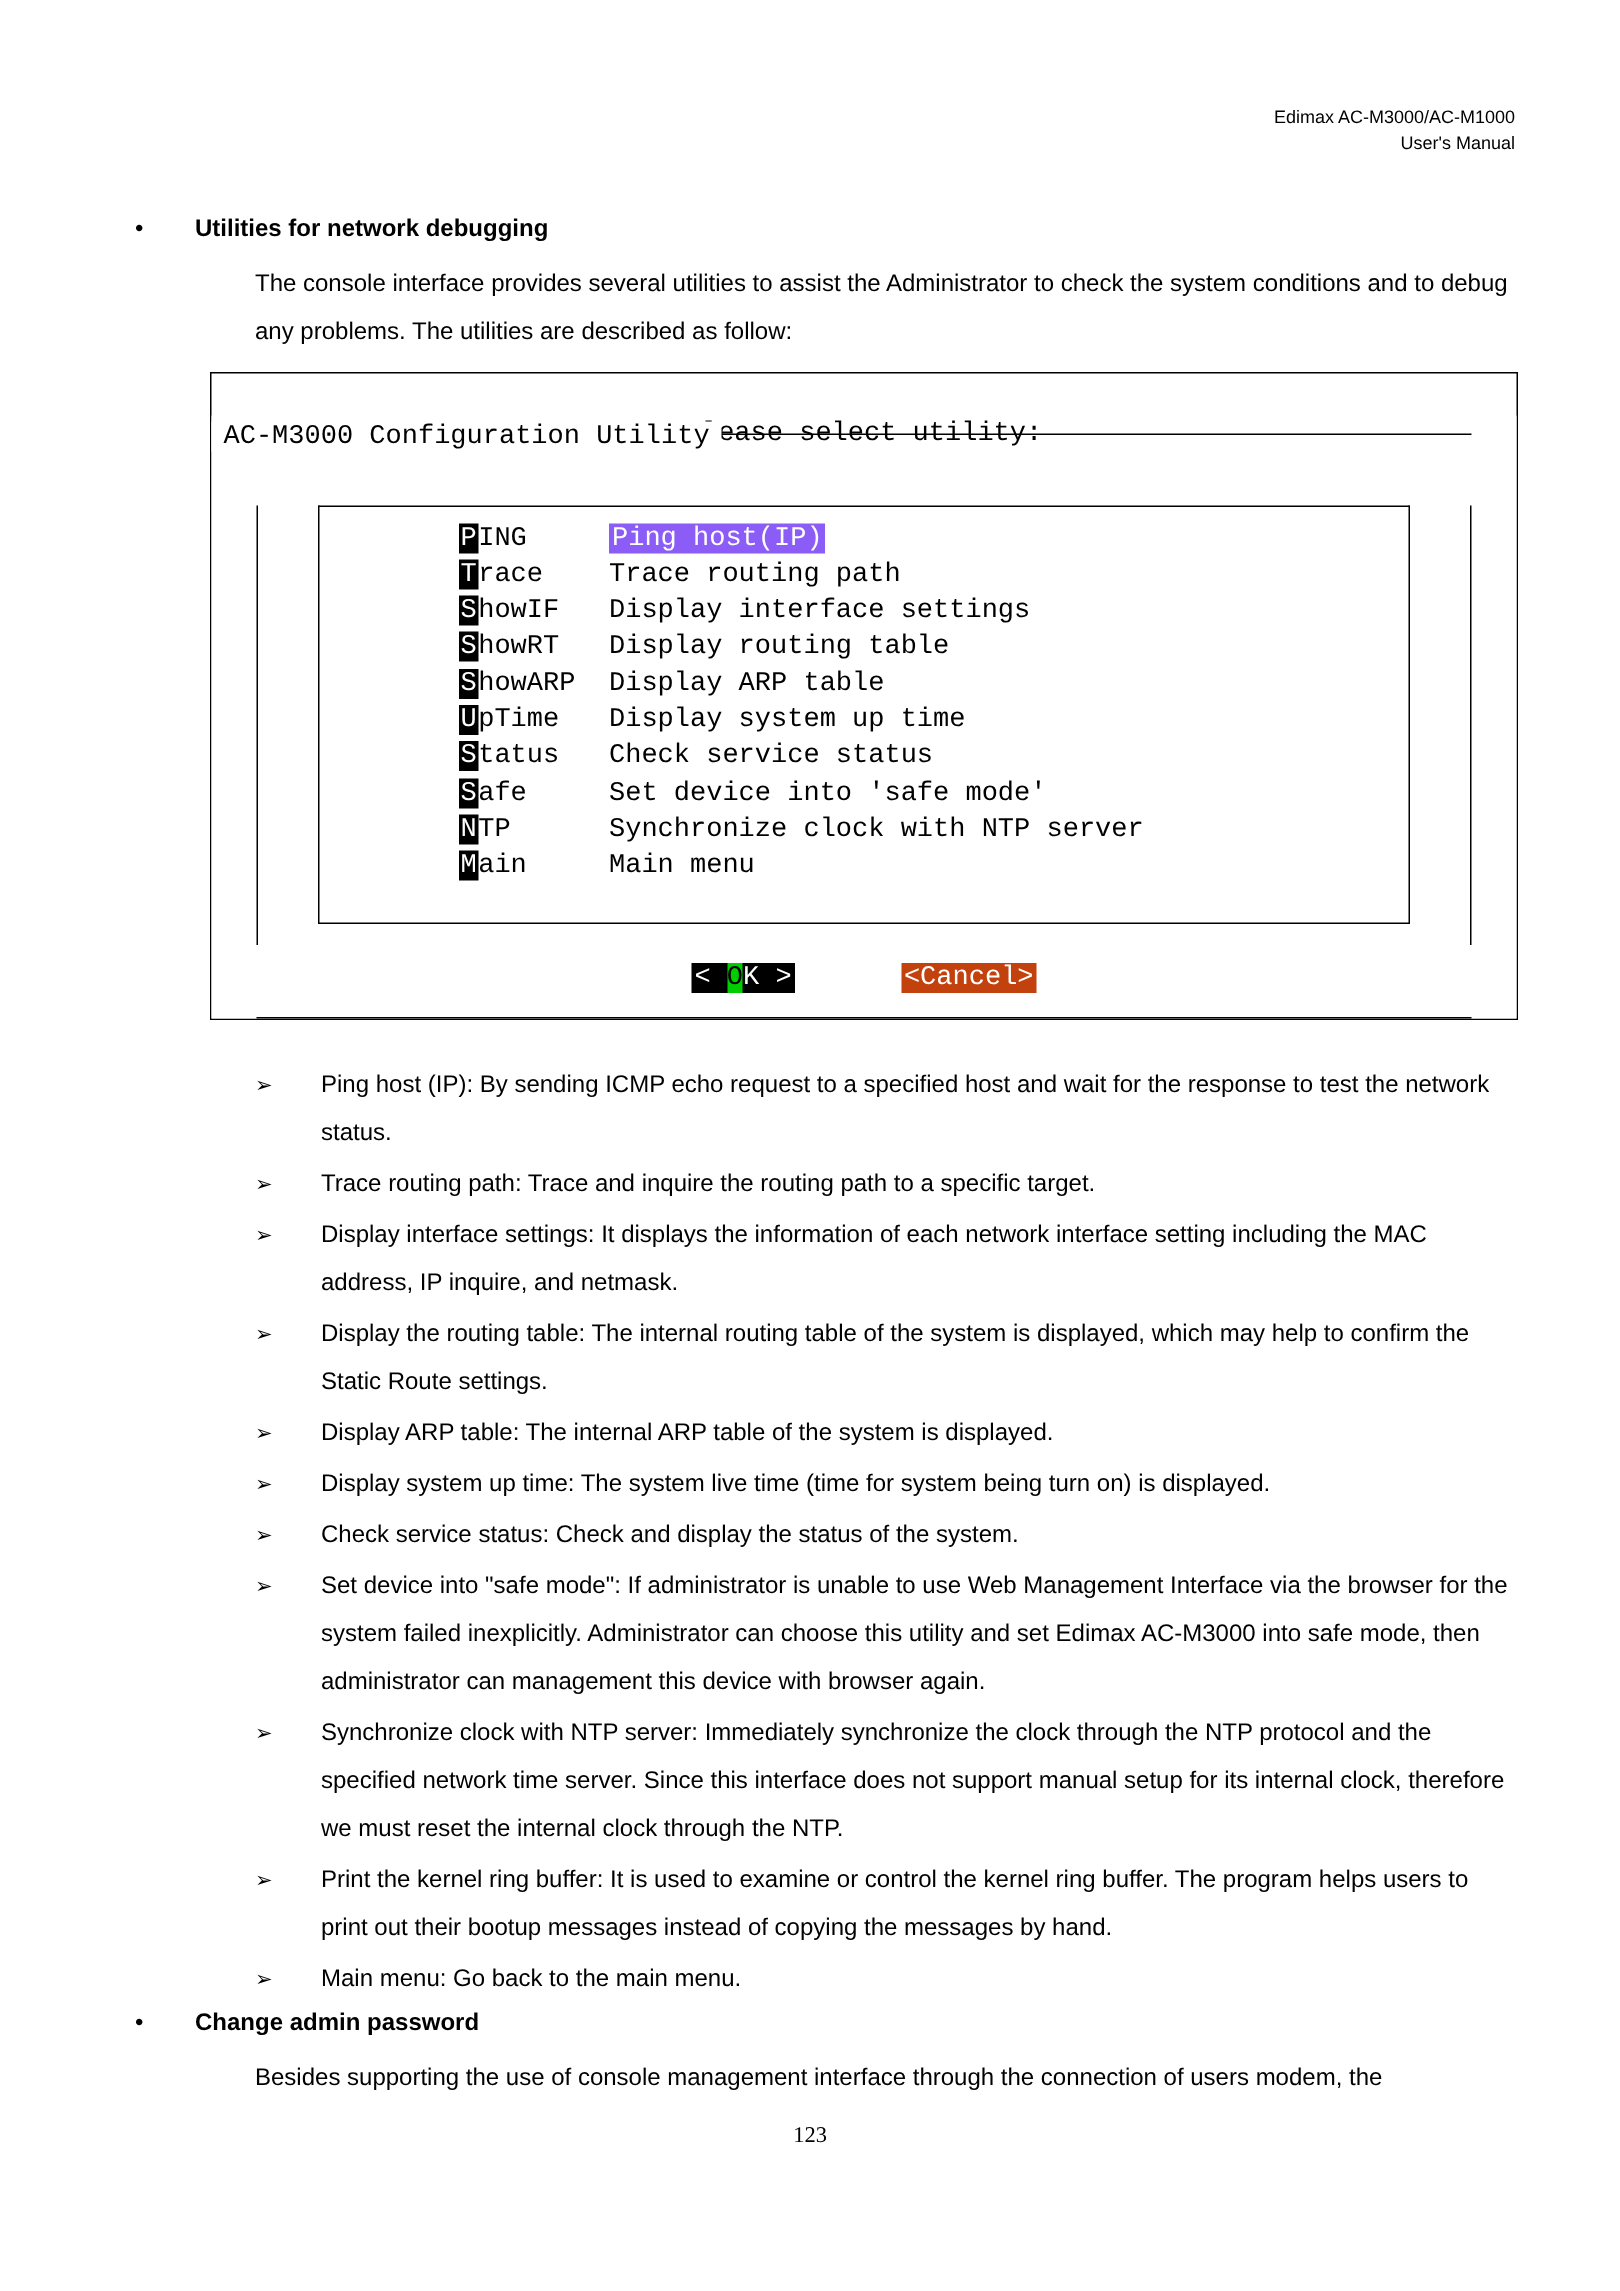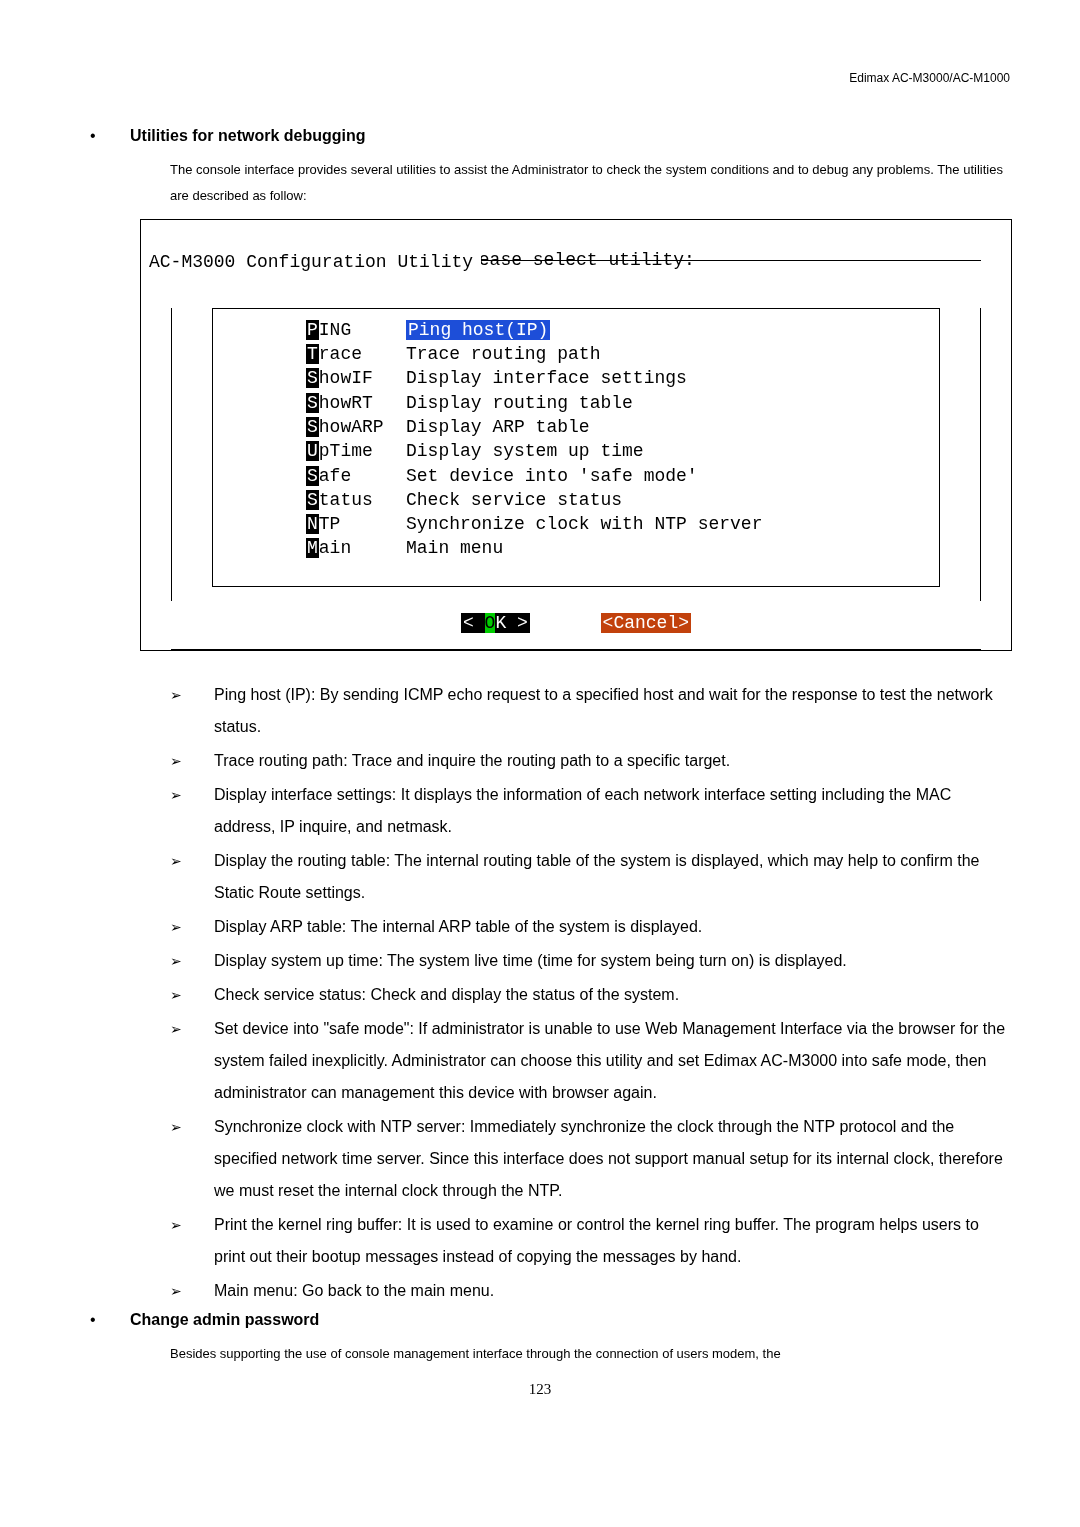--- a/index.html
+++ b/index.html
@@ -18,21 +18,21 @@
     line-height: 1.4;
     margin-bottom: 40px;
   }
   .section-title {
     font-weight: bold;
     font-size: 16px;
     margin-left: 60px;
     margin-bottom: 6px;
   }
   .intro-para {
-    font-size: 13px;
+    font-size: 16px;
     line-height: 2;
     margin-left: 100px;
     margin-bottom: 10px;
   }
   .term-box {
     border: 1px solid #000;
     margin: 0 0 0 70px;
     width: 870px;
     padding: 0;
   }
@@ -90,21 +90,21 @@
   }
   .menu-key {
     width: 100px;
   }
   .hl-initial {
     background: #000;
     color: #fff;
     padding: 0 1px;
   }
   .menu-desc-selected {
-    background: #1d4ed8;
+    background: #8b5cf6;
     color: #fff;
     padding: 0 2px;
   }
   .outer-frame-side {
     border-left: 1px solid #000;
     border-right: 1px solid #000;
     margin: 0 30px;
     padding-bottom: 14px;
   }
   .bottom-row {
@@ -160,20 +160,21 @@
     font-family: "Times New Roman", serif;
     margin-top: 14px;
   }
 </style>
 </head>
 <body>
 
 <div class="page">
   <div class="header-right">
     <div>Edimax  AC-M3000/AC-M1000</div>
+    <div>User's  Manual</div>
   </div>
 
   <div class="top-bullet-row">
     <div class="bullet-dot">•</div>
     <div style="flex:1">
       <div class="section-title" style="margin-left:0">Utilities for network debugging</div>
     </div>
   </div>
   <div class="intro-para">The console interface provides several utilities to assist the Administrator to check the system conditions and to debug any problems. The utilities are described as follow:</div>
 
@@ -209,26 +210,26 @@
               </div>
               <div class="menu-row">
                 <div class="menu-key"><span class="hl-initial">S</span>howARP</div>
                 <div>Display ARP table</div>
               </div>
               <div class="menu-row">
                 <div class="menu-key"><span class="hl-initial">U</span>pTime</div>
                 <div>Display system up time</div>
               </div>
               <div class="menu-row">
+                <div class="menu-key"><span class="hl-initial">S</span>tatus</div>
+                <div>Check service status</div>
+              </div>
+              <div class="menu-row">
                 <div class="menu-key"><span class="hl-initial">S</span>afe</div>
                 <div>Set device into 'safe mode'</div>
-              </div>
-              <div class="menu-row">
-                <div class="menu-key"><span class="hl-initial">S</span>tatus</div>
-                <div>Check service status</div>
               </div>
               <div class="menu-row">
                 <div class="menu-key"><span class="hl-initial">N</span>TP</div>
                 <div>Synchronize clock with NTP server</div>
               </div>
               <div class="menu-row">
                 <div class="menu-key"><span class="hl-initial">M</span>ain</div>
                 <div>Main menu</div>
               </div>
             </div>

